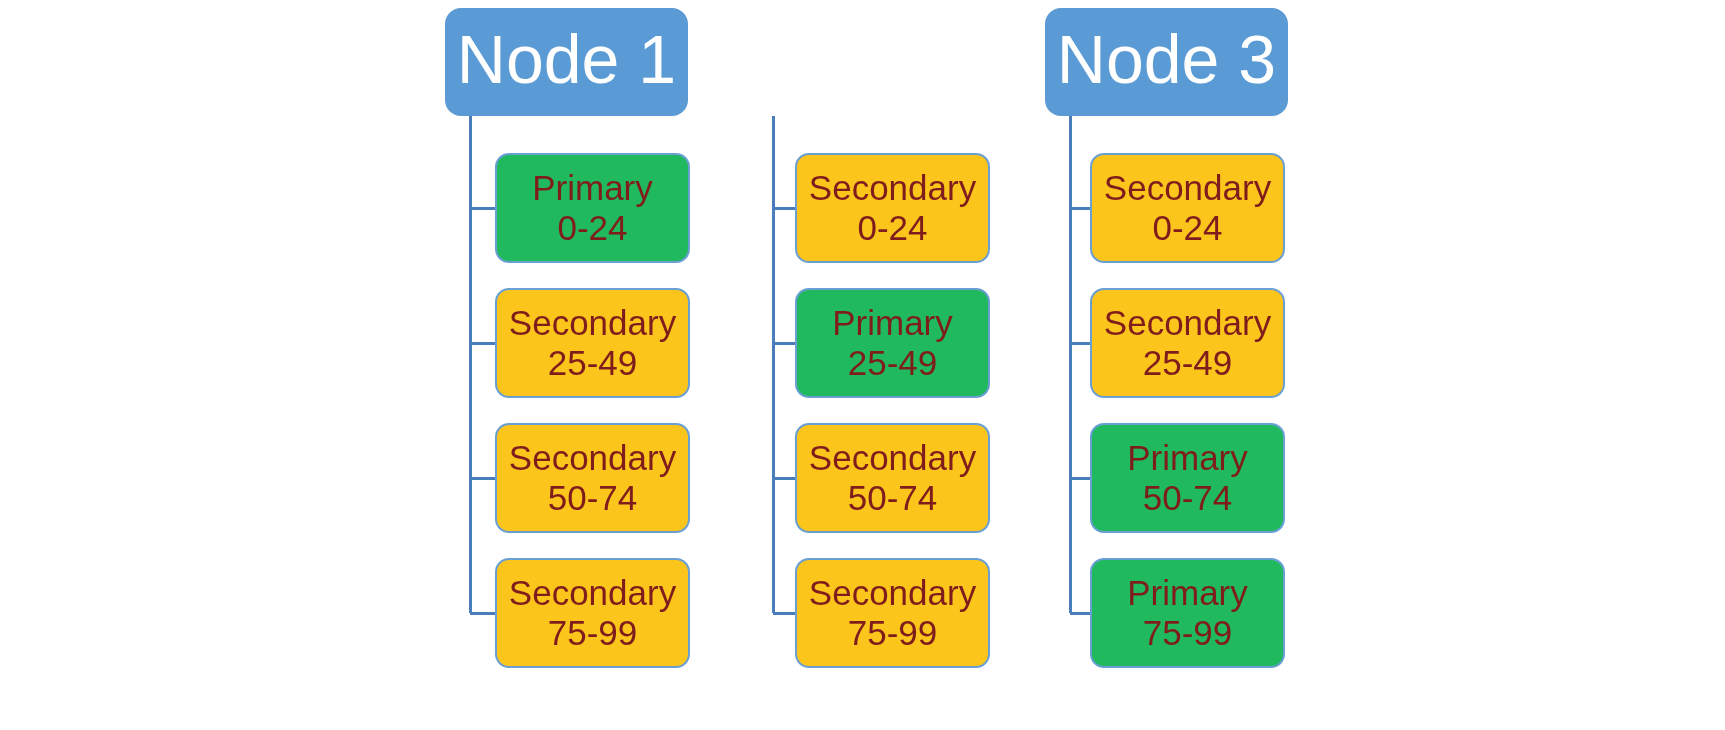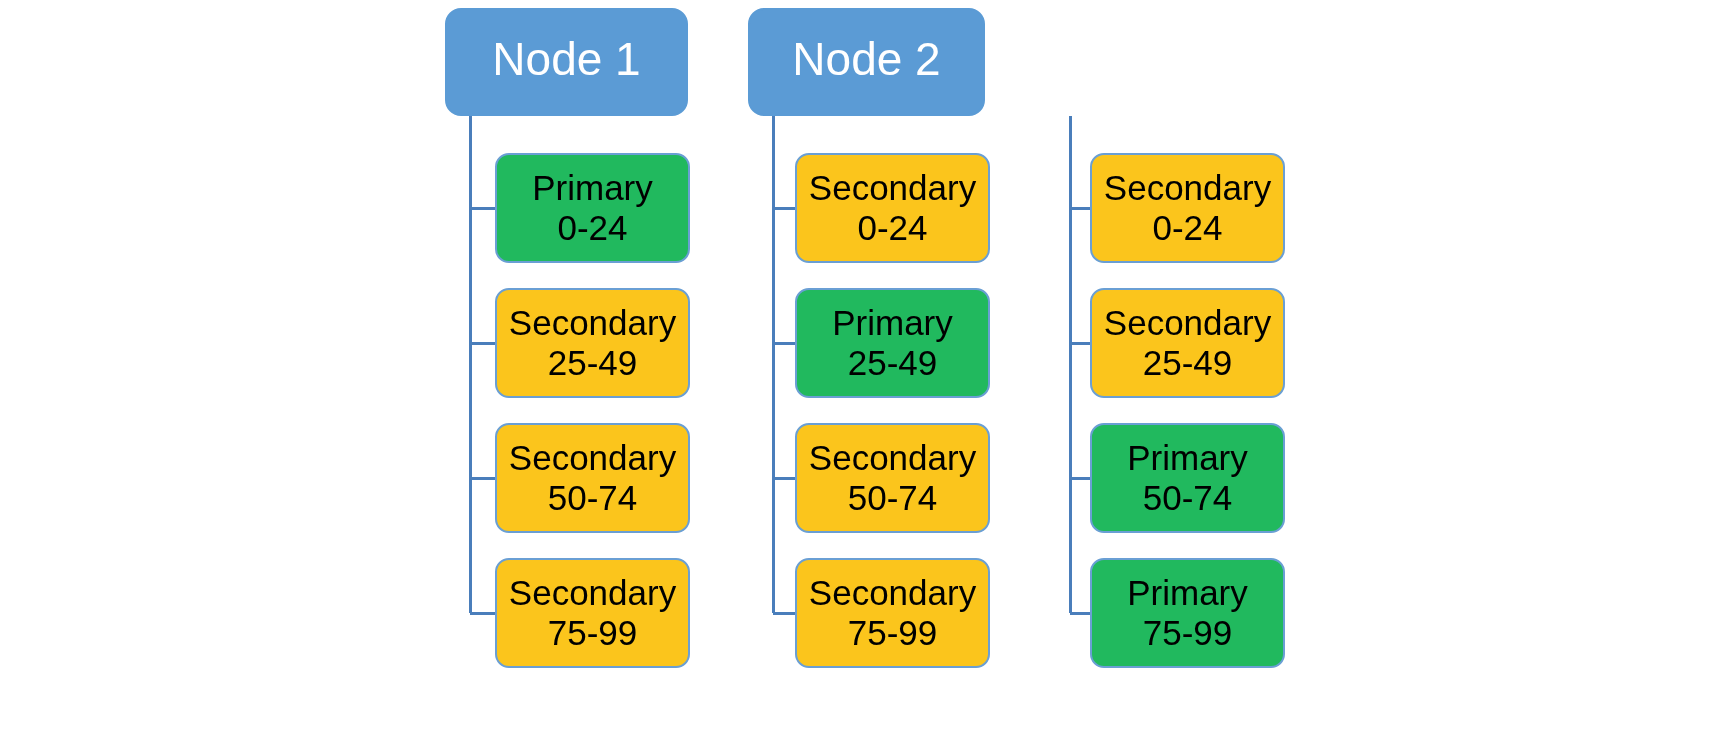--- a/index.html
+++ b/index.html
@@ -41,33 +41,33 @@
     text-align: center;
     line-height: 1.08;
   }
 
   
   .node-box {
     background: #5B9BD5;
     border-color: #5B9BD5;
     border-radius: 16px;
     color: #ffffff;
-    font-size: 46px;
+    font-size: 68px;
     font-weight: 400;
     letter-spacing: 0px;
   }
   .node-box .node-label {
     display: block;
     padding-bottom: 4px;
   }
 
   
   .role-box {
     font-size: 35px;
-    color: #000000;
+    color: #7f1d1d;
     font-weight: 400;
   }
   .role-box.primary   { background: #21B95E; }
   .role-box.secondary { background: #FBC51C; text-align: center; }
 
   .role-box .role-name,
   .role-box .role-range {
     display: block;
     white-space: nowrap;
   }
@@ -121,41 +121,41 @@
   </div>
   <div class="box role-box secondary" style="left:495px; top:423px; width:195px; height:110px;">
     <span class="role-name">Secondary</span>
     <span class="role-range">50-74</span>
   </div>
   <div class="box role-box secondary" style="left:495px; top:558px; width:195px; height:110px;">
     <span class="role-name">Secondary</span>
     <span class="role-range">75-99</span>
   </div>
 
-  <div class="box node-box" style="left:748px; top:8px; width:237px; height:108px;">
-    <span class="node-label">Node 2</span>
-  </div>
 
   <div class="box role-box secondary" style="left:795px; top:153px; width:195px; height:110px;">
     <span class="role-name">Secondary</span>
     <span class="role-range">0-24</span>
   </div>
   <div class="box role-box primary" style="left:795px; top:288px; width:195px; height:110px;">
     <span class="role-name">Primary</span>
     <span class="role-range">25-49</span>
   </div>
   <div class="box role-box secondary" style="left:795px; top:423px; width:195px; height:110px;">
     <span class="role-name">Secondary</span>
     <span class="role-range">50-74</span>
   </div>
   <div class="box role-box secondary" style="left:795px; top:558px; width:195px; height:110px;">
     <span class="role-name">Secondary</span>
     <span class="role-range">75-99</span>
   </div>
 
+  <div class="box node-box" style="left:1045px; top:8px; width:243px; height:108px;">
+    <span class="node-label">Node 3</span>
+  </div>
 
   <div class="box role-box secondary" style="left:1090px; top:153px; width:195px; height:110px;">
     <span class="role-name">Secondary</span>
     <span class="role-range">0-24</span>
   </div>
   <div class="box role-box secondary" style="left:1090px; top:288px; width:195px; height:110px;">
     <span class="role-name">Secondary</span>
     <span class="role-range">25-49</span>
   </div>
   <div class="box role-box primary" style="left:1090px; top:423px; width:195px; height:110px;">

